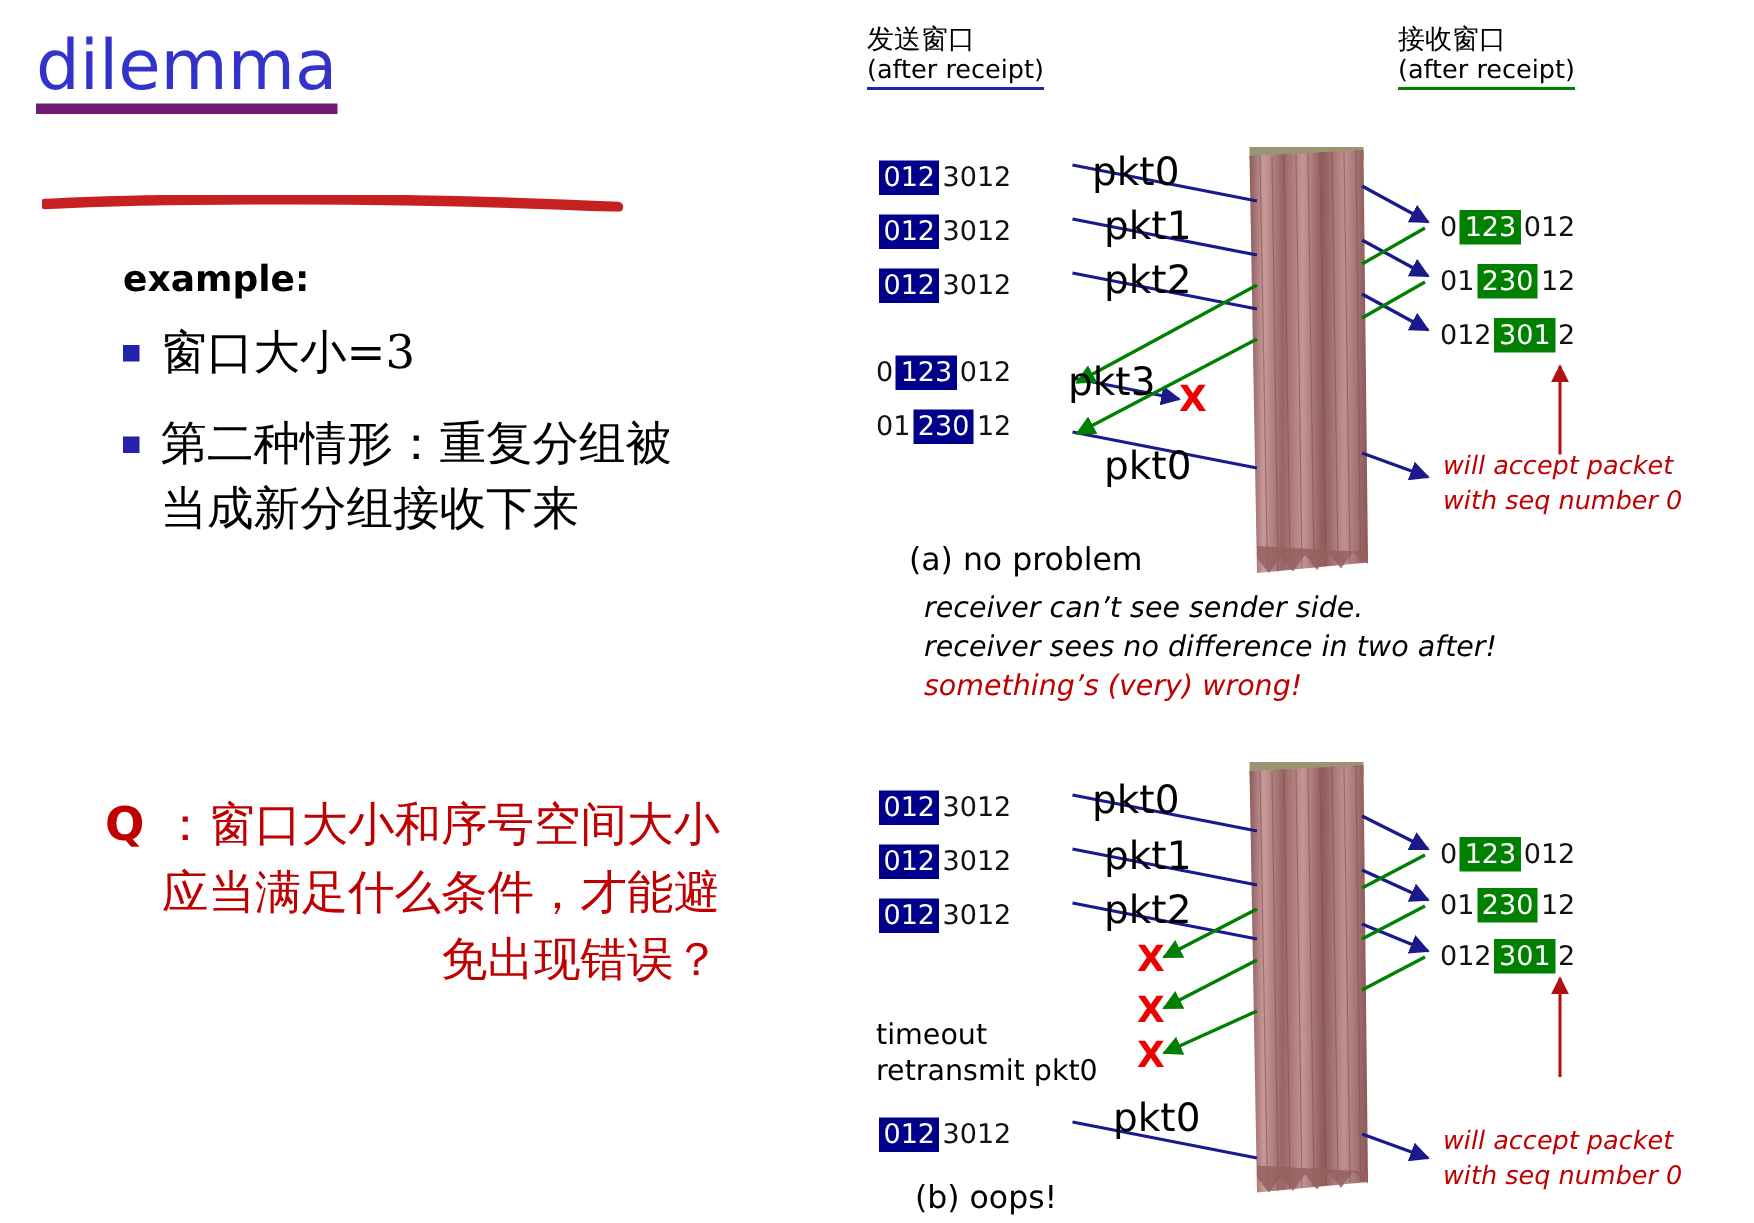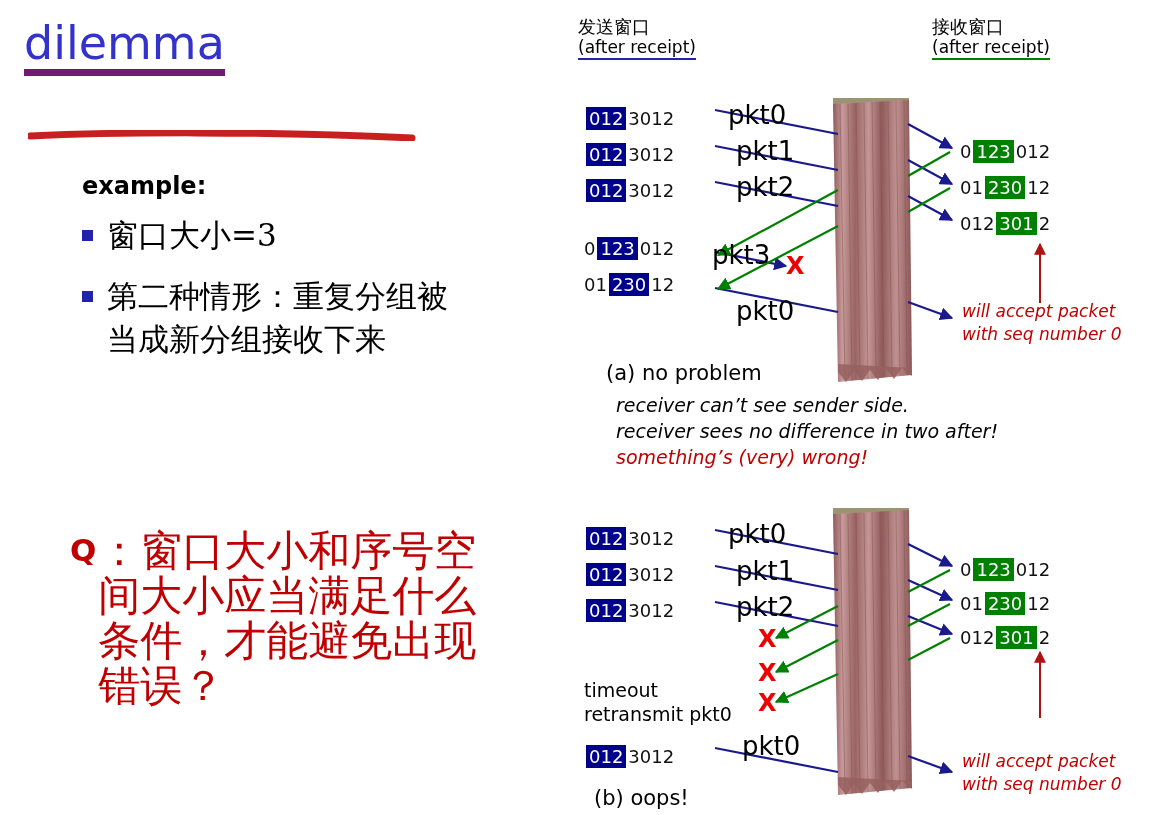--- a/index.html
+++ b/index.html
@@ -42,21 +42,21 @@
   .gap{height:14px;}
 
   .qblock{position:absolute;left:70px;top:528px;width:410px;display:flex;align-items:flex-start;}
   .qmark{
     color:#c00000;font-weight:700;font-size:31px;
     font-family:"DejaVu Sans", sans-serif;line-height:45px;
     margin-right:2px;
   }
   .qtext{
     color:#c00000;font-family:"DejaVu Serif", serif;
-    font-size:42px;line-height:45px;
+    font-size:31px;line-height:45px;text-align:right;
   }
 
   
   .hdr{position:absolute;font-family:"DejaVu Sans", sans-serif;font-size:17px;color:#000000;line-height:21px;white-space:nowrap;}
   .hdr .cn{font-family:"DejaVu Serif", serif;font-size:18px;}
   .hdr .en{display:inline-block;}
   .hdr.sender .en{border-bottom:2px solid #2222aa;}
   .hdr.receiver .en{border-bottom:2px solid #008000;}
 
   .seqrow{position:absolute;white-space:nowrap;font-family:"DejaVu Sans", sans-serif;font-size:18px;color:#111;letter-spacing:0px;}
@@ -309,15 +309,15 @@
   </div>
   <div class="seqrow" style="left:958px;top:626px;">
     <span class="d">012</span><span class="hl-green">301</span><span class="d">2</span>
   </div>
 
   <div class="note red small" style="left:962px;top:750px;">
     <div>will accept packet</div>
     <div>with seq number 0</div>
   </div>
 
-  <div class="caption" style="left:594px;top:786px;">(b) oops!</div>
+  <div class="caption" style="left:610px;top:786px;">(b) oops!</div>
 
 </div>
 
 </body></html>

